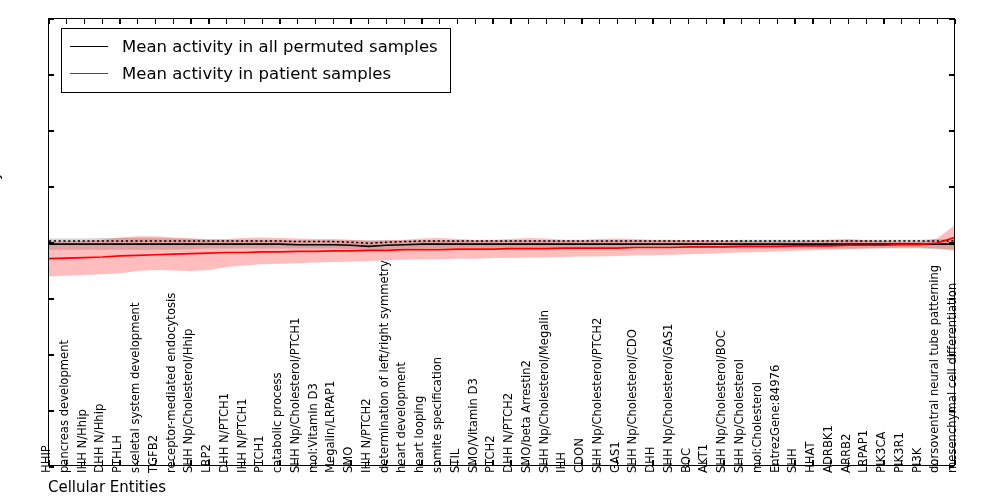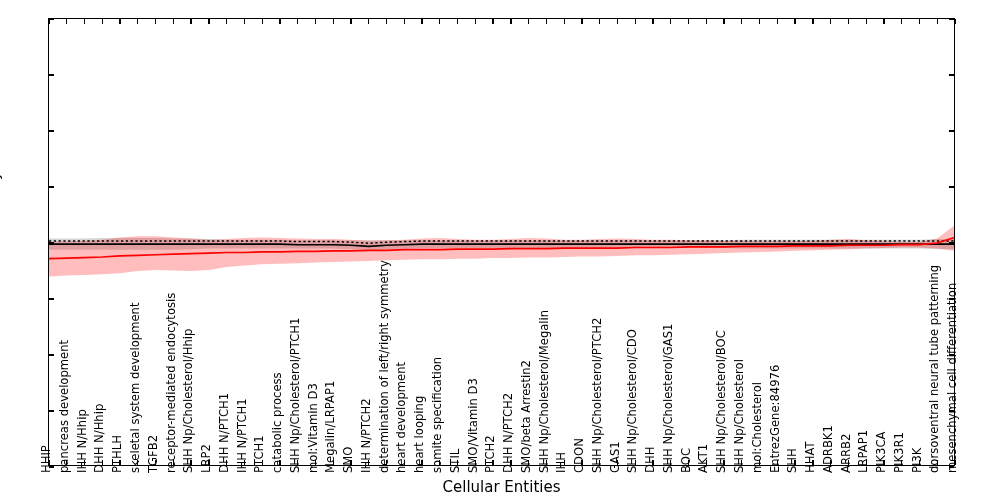--- a/index.html
+++ b/index.html
@@ -20,21 +20,21 @@
   .ytickmark.r{left:auto;right:0;}
   #ylabel{position:absolute;left:-226px;top:222px;width:440px;text-align:center;
           font-size:15px;transform:rotate(-90deg);transform-origin:center;
           white-space:nowrap;}
 
   
   .xtickmark{position:absolute;bottom:0;width:1.3px;height:5px;background:#000;}
   .xtickmark.t{bottom:auto;top:0;}
   .xlab{position:absolute;font-size:11.6px;line-height:11px;white-space:nowrap;
         transform-origin:left bottom;transform:rotate(-90deg);}
-  #xlabel{position:absolute;left:48px;top:478px;width:907px;text-align:center;
+  #xlabel{position:absolute;left:48px;top:478px;width:907px;text-align:left;
           font-size:15px;white-space:nowrap;}
 
   
   #legend{position:absolute;left:61px;top:28px;border:1.3px solid #000;
           background:#fff;padding:4px 12px 5px 8px;}
   .legrow{display:flex;align-items:center;height:27px;}
   .legline{width:38px;height:0;border-top:1.6px solid #000;margin-right:14px;}
   .legline.red{border-top-color:#ff0000;}
   .legtxt{font-size:16.5px;white-space:nowrap;}
 </style>
@@ -174,20 +174,30 @@
       <div class="xtickmark t" style="left: 869.821px;"></div>
       <div class="xtickmark" style="left: 887.585px;"></div>
       <div class="xtickmark t" style="left: 887.585px;"></div>
       <div class="xtickmark" style="left: 905.35px;"></div>
       <div class="xtickmark t" style="left: 905.35px;"></div>
     </div>
 
   <div id="ylabel">Inferred Activity</div>
   <div id="xlabel">Cellular Entities</div>
 
+  <div id="legend">
+    <div class="legrow">
+      <span class="legline"></span>
+      <span class="legtxt">Mean activity in all permuted samples</span>
+    </div>
+    <div class="legrow">
+      <span class="legline red"></span>
+      <span class="legtxt">Mean activity in patient samples</span>
+    </div>
+  </div>
 
 <div class="xlab" style="left: 52.2px; top: 462px;">HHIP</div>
     <div class="xlab" style="left: 69.9647px; top: 462px;">pancreas development</div>
     <div class="xlab" style="left: 87.7294px; top: 462px;">IHH N/Hhip</div>
     <div class="xlab" style="left: 105.494px; top: 462px;">DHH N/Hhip</div>
     <div class="xlab" style="left: 123.259px; top: 462px;">PTHLH</div>
     <div class="xlab" style="left: 141.024px; top: 462px;">skeletal system development</div>
     <div class="xlab" style="left: 158.788px; top: 462px;">TGFB2</div>
     <div class="xlab" style="left: 176.553px; top: 462px;">receptor-mediated endocytosis</div>
     <div class="xlab" style="left: 194.318px; top: 462px;">SHH Np/Cholesterol/Hhip</div>

